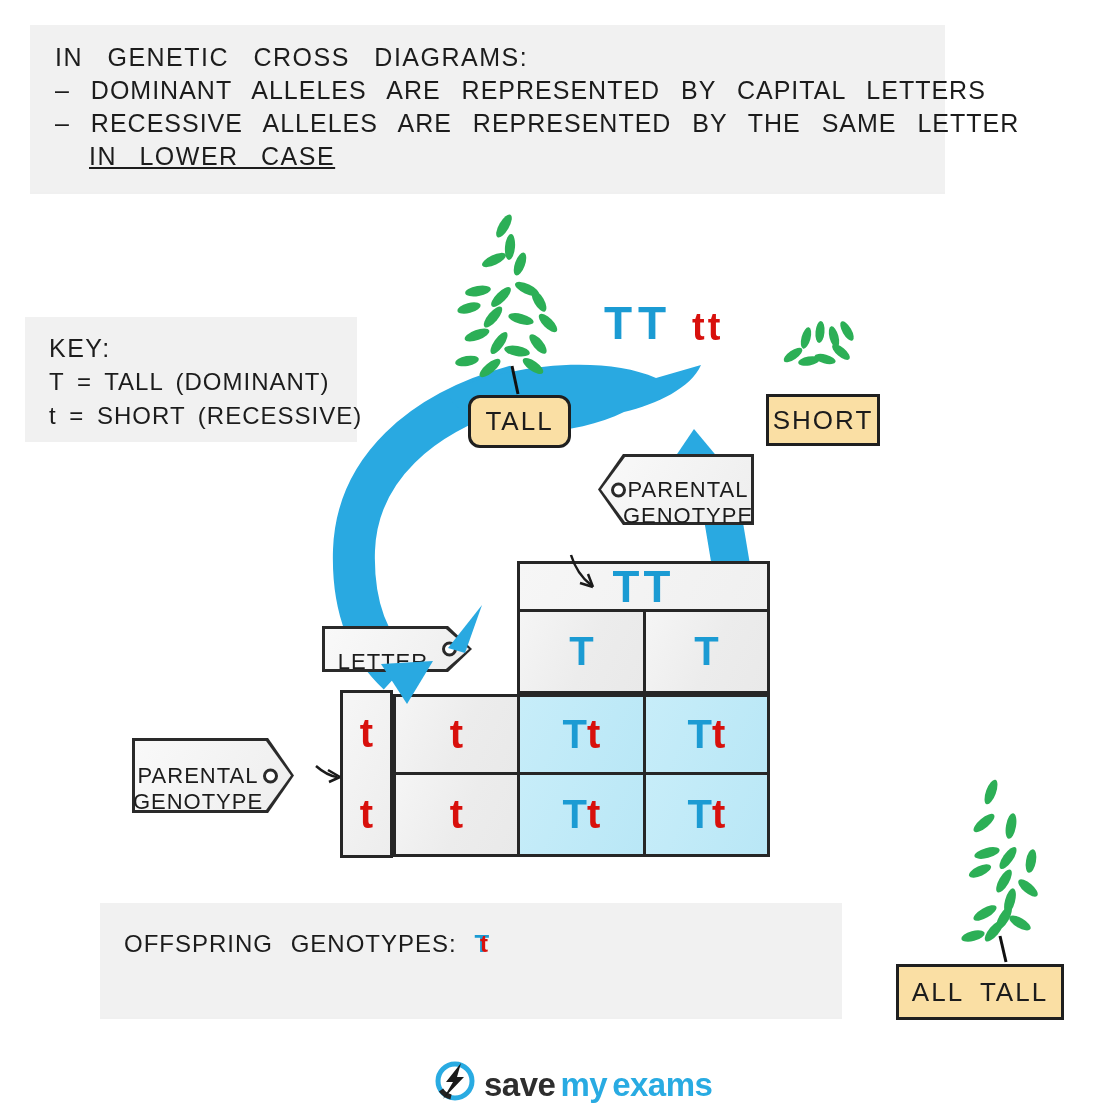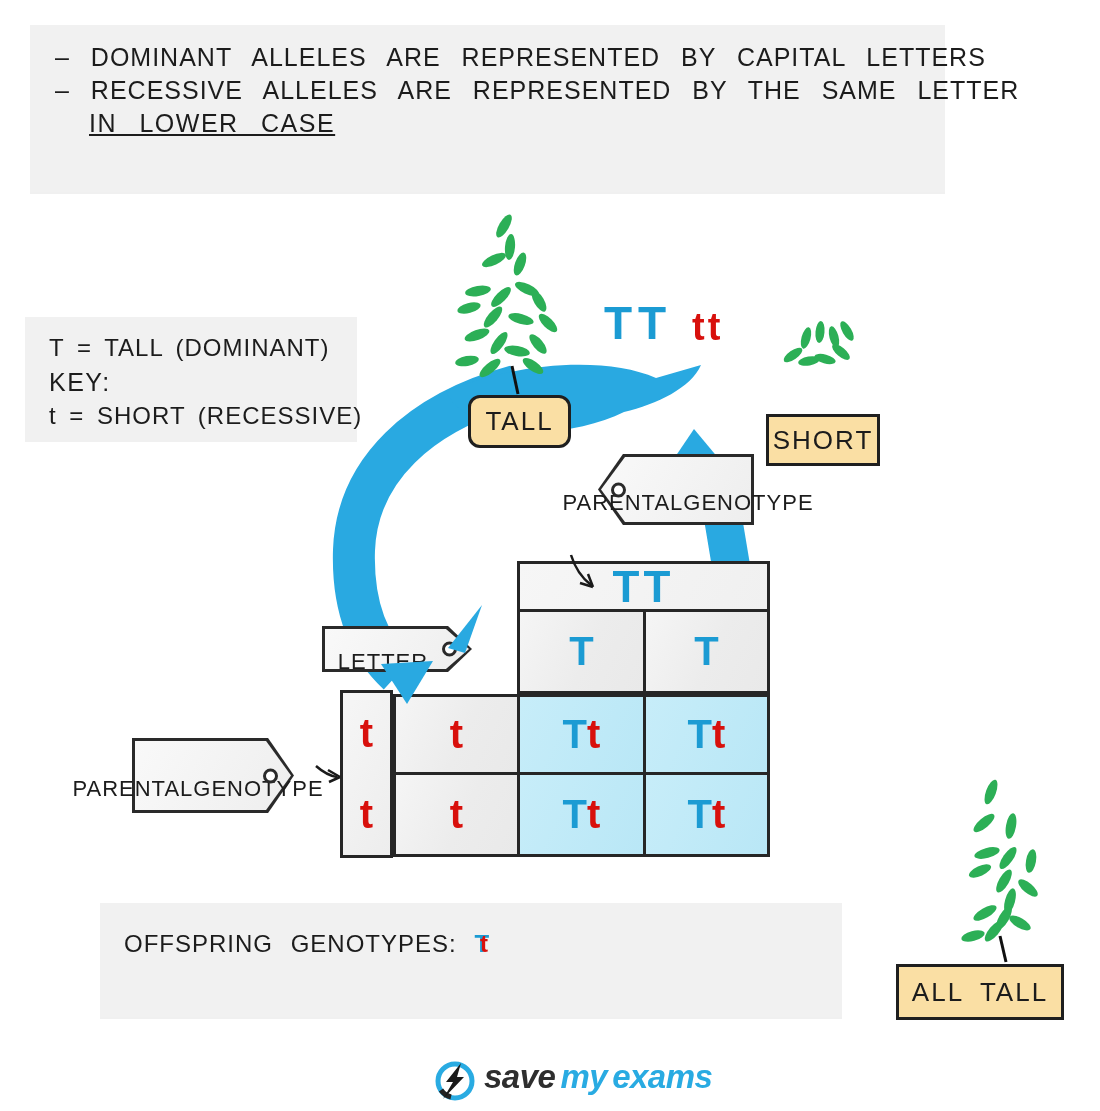--- a/index.html
+++ b/index.html
@@ -19,21 +19,21 @@
   .tan-box{background:#fadfa4;border:3px solid #1f1f1f;display:flex;
            align-items:center;justify-content:center;font-size:26px;
            letter-spacing:2px;word-spacing:8px;}
 
   
   .tag{z-index:2;}
   .tag .shape{position:absolute;inset:0;background:#2a2a2a;}
   .tag .shape-in{position:absolute;inset:3px;background:linear-gradient(120deg,#f9f9f9,#eeeeee);}
   .pt-right{clip-path:polygon(0% 0%,84% 0%,100% 50%,84% 100%,0% 100%);}
   .pt-left{clip-path:polygon(16% 0%,100% 0%,100% 100%,16% 100%,0% 50%);}
-  .tag .txt{position:absolute;inset:0;display:flex;
+  .tag .txt{position:absolute;inset:0;display:flex;flex-direction:column;
             align-items:center;justify-content:center;font-size:22px;
             letter-spacing:1px;line-height:26px;z-index:2;margin-top:26px;}
   .tag .hole{position:absolute;width:9px;height:9px;border:3px solid #2a2a2a;
              border-radius:50%;background:#fff;top:50%;transform:translateY(-50%);z-index:3;}
 
   
   .ptable{border:3px solid #262626;box-sizing:border-box;display:grid;z-index:2;}
   .pcell{display:flex;align-items:center;justify-content:center;
          font-size:40px;font-weight:bold;box-sizing:border-box;
          background:linear-gradient(115deg,#f5f5f5 0%,#ececec 55%,#e9e9e9 100%);}
@@ -50,21 +50,21 @@
                  font-size:40px;font-weight:bold;}
 
   
   .geno-tall{font-size:46px;font-weight:bold;color:#1b9bd3;letter-spacing:6px;z-index:2;}
   .geno-short{font-size:38px;font-weight:bold;color:#d8100c;letter-spacing:3px;z-index:2;}
 
   
   .off-line{white-space:nowrap;font-size:24px;letter-spacing:1px;word-spacing:10px;line-height:41px;}
 
   
-  .logo{display:flex;align-items:flex-start;z-index:2;font-style:italic;}
+  .logo{display:flex;align-items:flex-end;z-index:2;}
   .logo .word{font-size:33px;font-weight:bold;letter-spacing:-0.5px;}
   .logo .w-save{color:#2e2e2e;margin-left:6px;}
   .logo .w-my{color:#29abe2;margin-left:5px;}
   .logo .w-exams{color:#29abe2;margin-left:5px;}
 
   .key-line{white-space:nowrap;}
 </style>
 </head>
 <body>
 
@@ -72,38 +72,39 @@
 
   <path d="M 516 386 C 420 412, 357 470, 354 550 C 352 612, 372 650, 398 674" fill="none" stroke="#29a9e1" stroke-width="42" stroke-linecap="butt"></path>
 
   <path d="M 446 392 C 515 362, 606 356, 656 378 L 701 365 C 691 388, 657 404, 624 412 C 588 430, 532 438, 488 425 C 468 417, 452 405, 446 392 Z" fill="#29a9e1"></path>
 
   <path d="M 731 566 C 726 536, 722 512, 717 482" fill="none" stroke="#29a9e1" stroke-width="38" stroke-linecap="butt"></path>
   <polygon points="671,463 719,459 694,429" fill="#29a9e1"></polygon>
 </svg>
 
 <div class="abs info-box htmlbox" style="left:30px;top:25px;width:915px;height:167px;padding:16px 0 0 25px;box-sizing:border-box;">
+  <div class="ln" style="font-size:25px;letter-spacing:1.5px;word-spacing:16px;line-height:33px;">IN GENETIC CROSS DIAGRAMS:</div>
   <div class="ln" style="font-size:25px;letter-spacing:1px;word-spacing:13px;line-height:33px;">– DOMINANT ALLELES ARE REPRESENTED BY CAPITAL LETTERS</div>
   <div class="ln" style="font-size:25px;letter-spacing:1px;word-spacing:13px;line-height:33px;">– RECESSIVE ALLELES ARE REPRESENTED BY THE SAME LETTER</div>
   <div class="ln" style="font-size:25px;letter-spacing:1.5px;word-spacing:14px;line-height:33px;padding-left:34px;text-decoration:underline;">IN LOWER CASE</div>
 </div>
 
 <div class="abs info-box htmlbox" style="left:25px;top:317px;width:332px;height:123px;padding:14px 0 0 24px;box-sizing:border-box;">
+  <div class="key-line" style="font-size:25px;letter-spacing:1.5px;line-height:34px;">KEY:</div>
   <div class="key-line" style="font-size:24px;letter-spacing:1px;word-spacing:5px;line-height:34px;">T = TALL  (DOMINANT)</div>
-  <div class="key-line" style="font-size:25px;letter-spacing:1.5px;line-height:34px;">KEY:</div>
   <div class="key-line" style="font-size:24px;letter-spacing:1px;word-spacing:5px;line-height:34px;">t = SHORT  (RECESSIVE)</div>
 </div>
 
 <div class="abs geno-tall" style="left:604px;top:296px;">TT</div>
 <div class="abs geno-short" style="left:692px;top:306px;">tt</div>
 
 <div class="abs tan-box htmlbox" style="left:468px;top:395px;width:97px;height:47px;border-radius:12px;">
   <span>TALL</span>
 </div>
-<div class="abs tan-box htmlbox" style="left:766px;top:394px;width:108px;height:46px;margin-top:20px;">
+<div class="abs tan-box htmlbox" style="left:766px;top:394px;width:108px;height:46px;">
   <span>SHORT</span>
 </div>
 <div class="abs tan-box htmlbox" style="left:896px;top:964px;width:162px;height:50px;justify-content:center;">
   <span>ALL TALL</span>
 </div>
 
 <div class="abs tag" style="left:598px;top:454px;width:156px;height:71px;">
   <div class="shape pt-left"></div>
   <div class="shape-in pt-left"></div>
   <div class="txt" style="padding-left:24px;">

